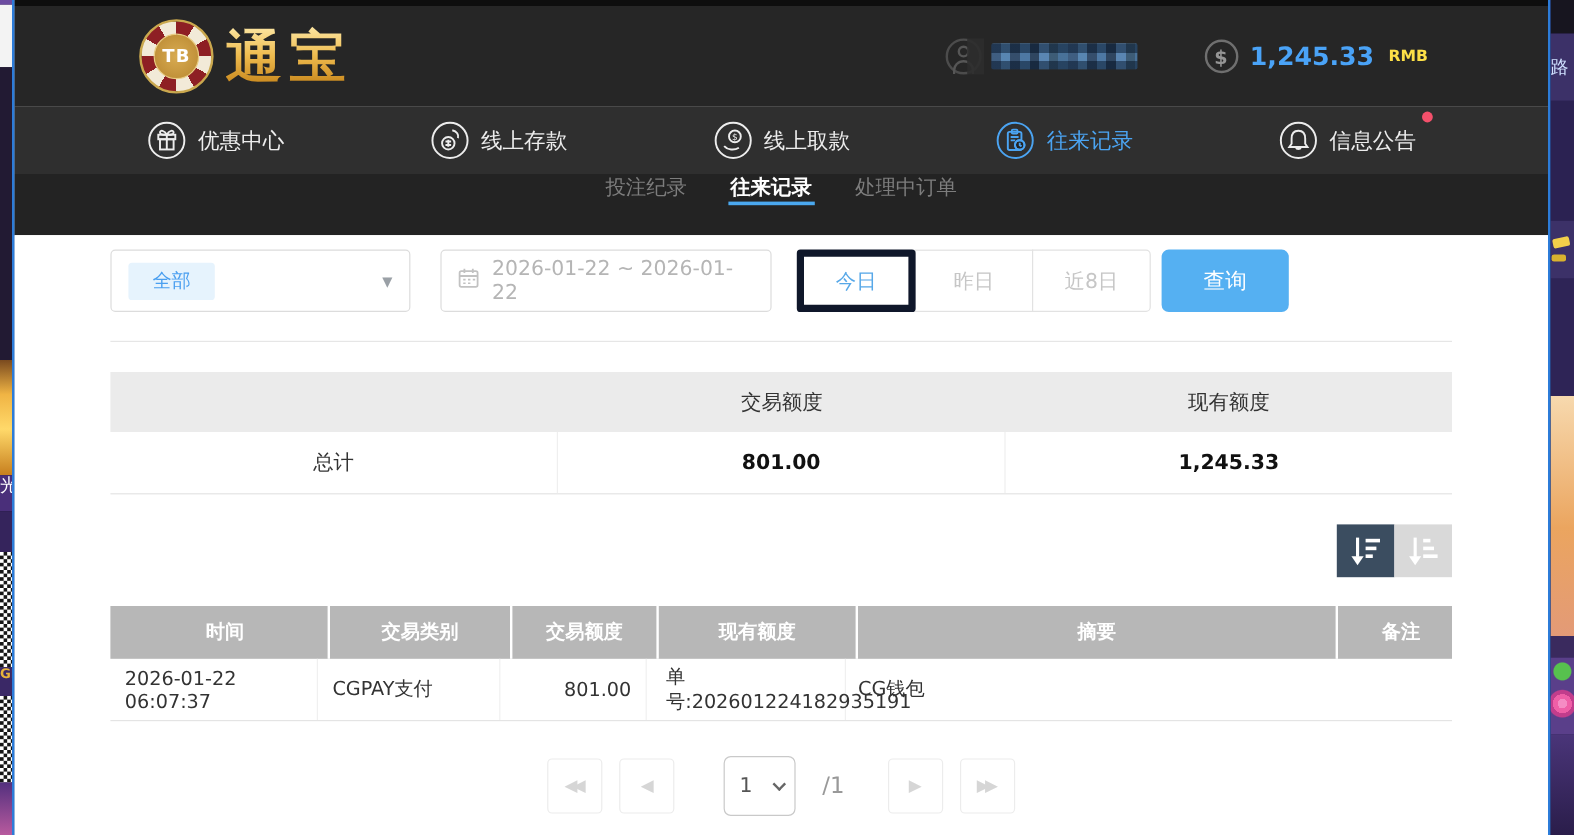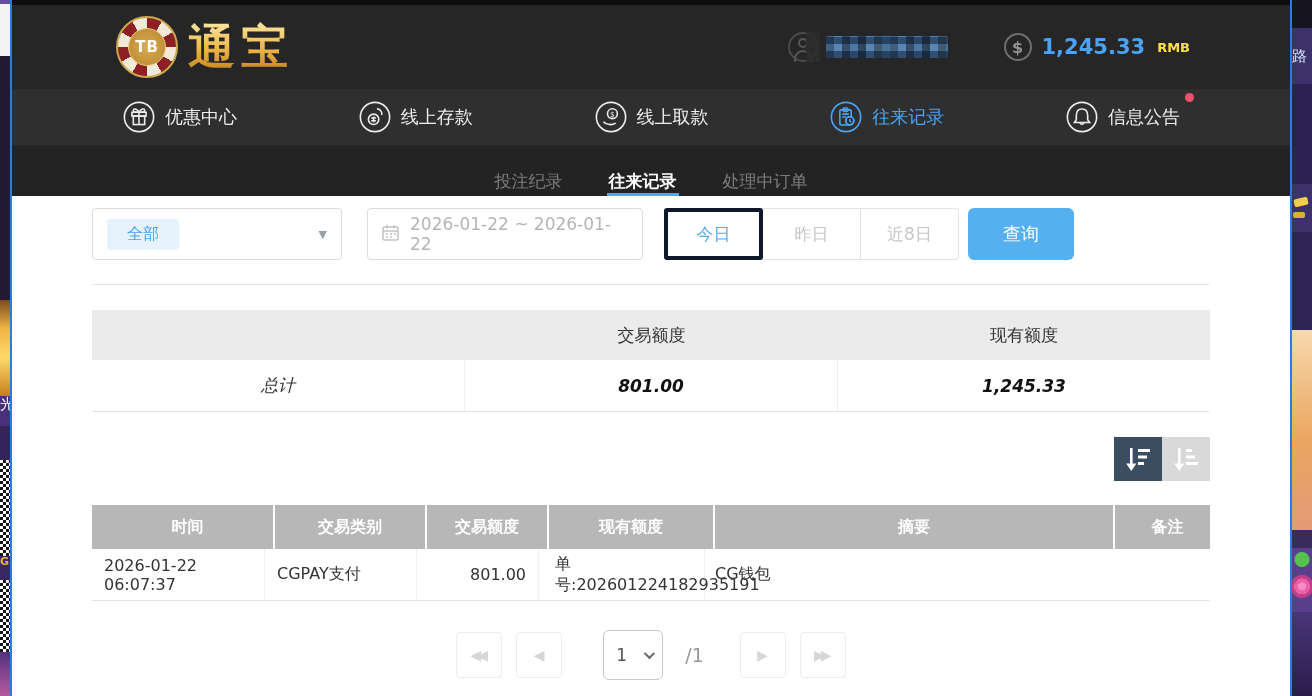--- a/index.html
+++ b/index.html
@@ -44,44 +44,44 @@
   .bal-cur { color:#fde047; font-size:13px; font-weight:bold; margin-left:2px; }
 
   
   .nav { height:56px; background:#2f2f2f; display:flex; align-items:center; justify-content:space-between; padding:0 110px; }
   .nav-item { display:flex; align-items:center; gap:9px; color:#ededed; font-size:18px; cursor:pointer; position:relative; }
   .nav-item.active { color:#4ba4f2; }
   .nav-item svg { display:block; }
   .red-dot { position:absolute; right:-14px; top:-7px; width:9px; height:9px; border-radius:50%; background:#f4506b; }
 
   
-  .subtabs { height:51px; background:#232323; display:flex; align-items:flex-end; justify-content:center; gap:42px; }
+  .subtabs { height:51px; background:#232323; display:flex; align-items:flex-start; justify-content:center; gap:32px; }
   .subtab { display:flex; align-items:center; color:#7d7d7d; font-size:17px; border-bottom:3px solid transparent; padding:0 2px; cursor:pointer; }
   .subtab.active { color:#fff; border-bottom-color:#4aa8ef; font-weight:bold; }
 
   
   .content { flex:1; background:#fff; padding:0 80px; }
   .filter-row { margin-top:12px; display:flex; align-items:center; height:52px; }
   .dd { width:250px; height:52px; border:1px solid #dcdcdc; border-radius:4px; display:flex; align-items:center; padding:0 14px; background:#fff; cursor:pointer; }
   .dd-tag { background:#e6f3fd; color:#4a9ff0; font-size:16px; padding:5px 20px; border-radius:3px; }
   .dd-arrow { margin-left:auto; color:#9aa0a6; font-size:11px; }
   .date-box { width:276px; height:52px; border:1px solid #dcdcdc; border-radius:4px; display:flex; align-items:center; gap:10px; padding:0 13px; margin-left:25px; color:#b5b5b5; font-size:17px; cursor:pointer; }
   .seg-group { display:flex; margin-left:21px; }
   .seg-btn { width:99px; height:52px; border:1px solid #e2e2e2; background:#fff; color:#c6c6c6; font-size:17px; display:flex; align-items:center; justify-content:center; cursor:pointer; margin-left:-1px; }
   .seg-btn:first-child { border-radius:4px 0 0 4px; margin-left:0; }
   .seg-btn:last-child { border-radius:0 4px 4px 0; }
-  .seg-btn.active { border:4px solid #0f172a; color:#57a8e8; z-index:2; border-radius:3px; }
+  .seg-btn.active { border:6px solid #0f172a; color:#57a8e8; z-index:2; border-radius:3px; }
   .search-btn { width:106px; height:52px; margin-left:9px; background:#55b0f2; border:none; border-radius:6px; color:#fff; font-size:18px; cursor:pointer; font-family:inherit; }
   .divider { margin-top:24px; border-top:1px solid #e6e6e6; }
 
   
   .sum-table { margin-top:25px; }
   .sum-head { display:grid; grid-template-columns:373px 373px 372px; background:#ebebeb; height:50px; }
   .sum-head div { display:flex; align-items:center; justify-content:center; color:#333; font-size:17px; }
-  .sum-row { display:grid; grid-template-columns:373px 373px 372px; height:52px; border-bottom:1px solid #e4e4e4;font-style:italic; }
+  .sum-row { display:grid; grid-template-columns:373px 373px 372px; height:52px; border-bottom:1px solid #e4e4e4; }
   .sum-row div { display:flex; align-items:center; justify-content:center; font-size:17px; color:#333; border-right:1px solid #efefef; }
   .sum-row div:last-child { border-right:none; }
   .sum-row .amt { font-weight:bold; color:#111; }
 
   
   .sort-row { margin-top:25px; display:flex; justify-content:flex-end; }
   .sort-btn { width:48px; height:44px; display:flex; align-items:center; justify-content:center; cursor:pointer; }
   .sort-desc { background:#3b4d60; }
   .sort-asc { background:#d9d9d9; }
 

